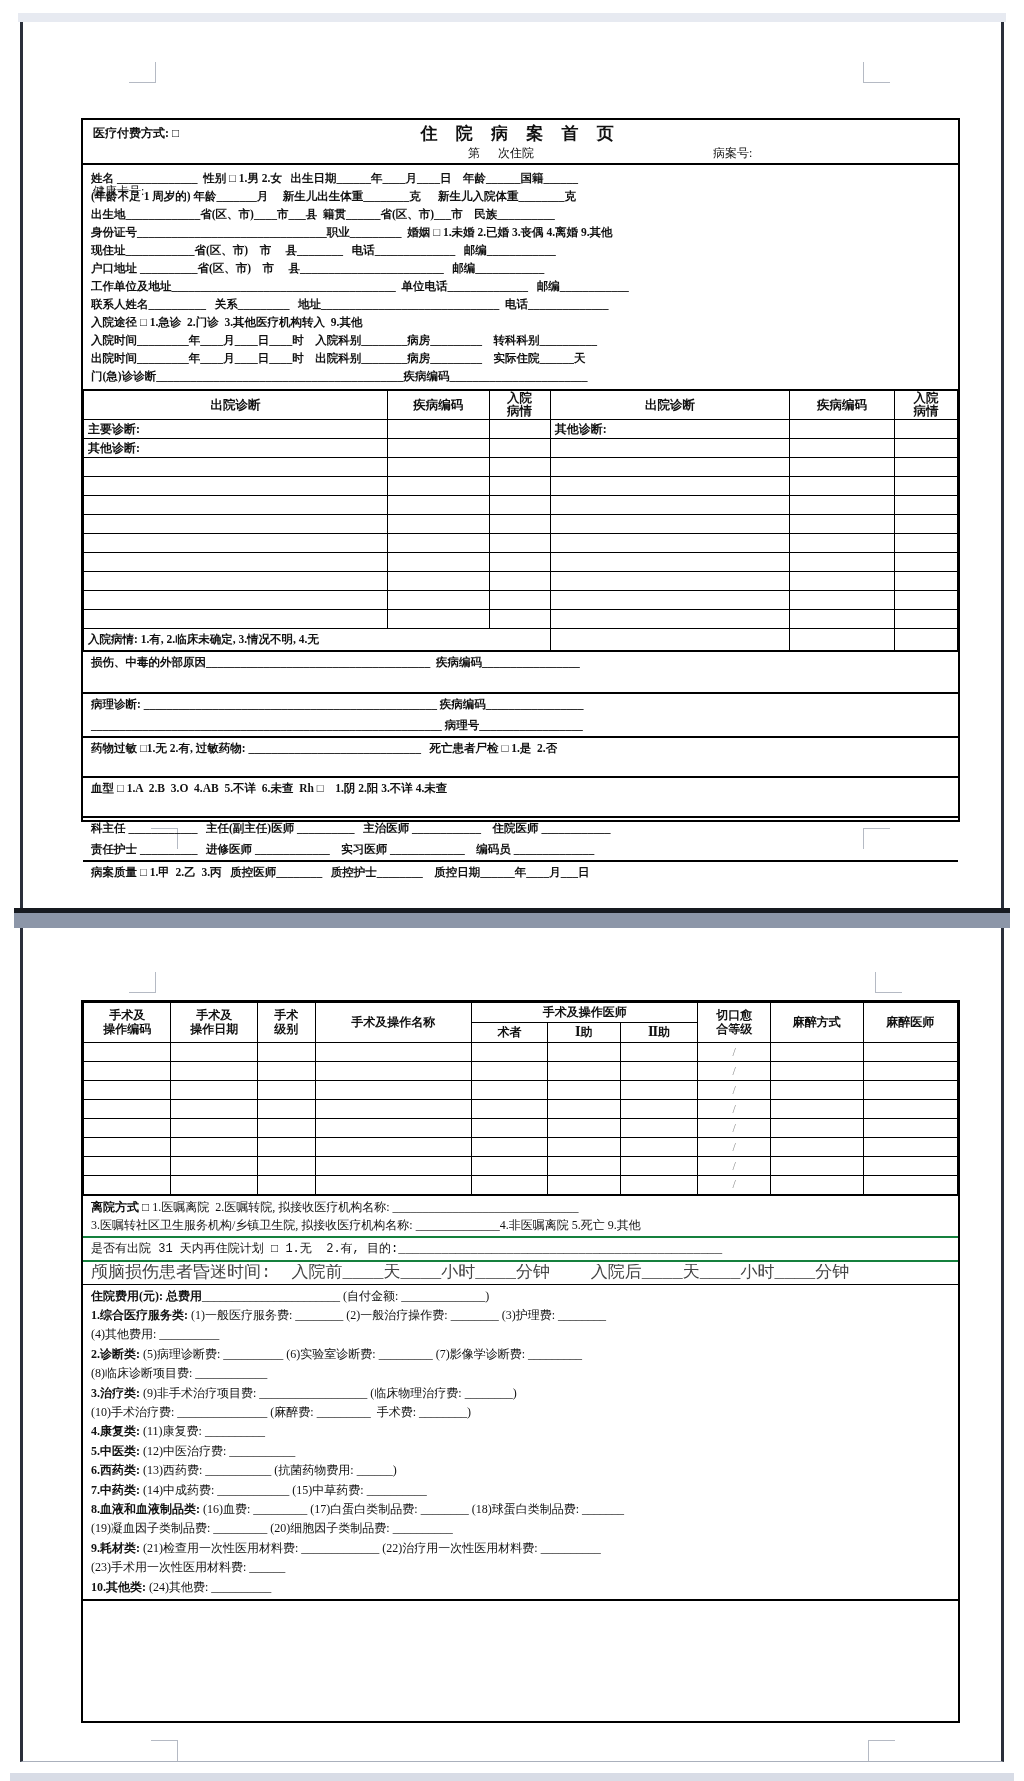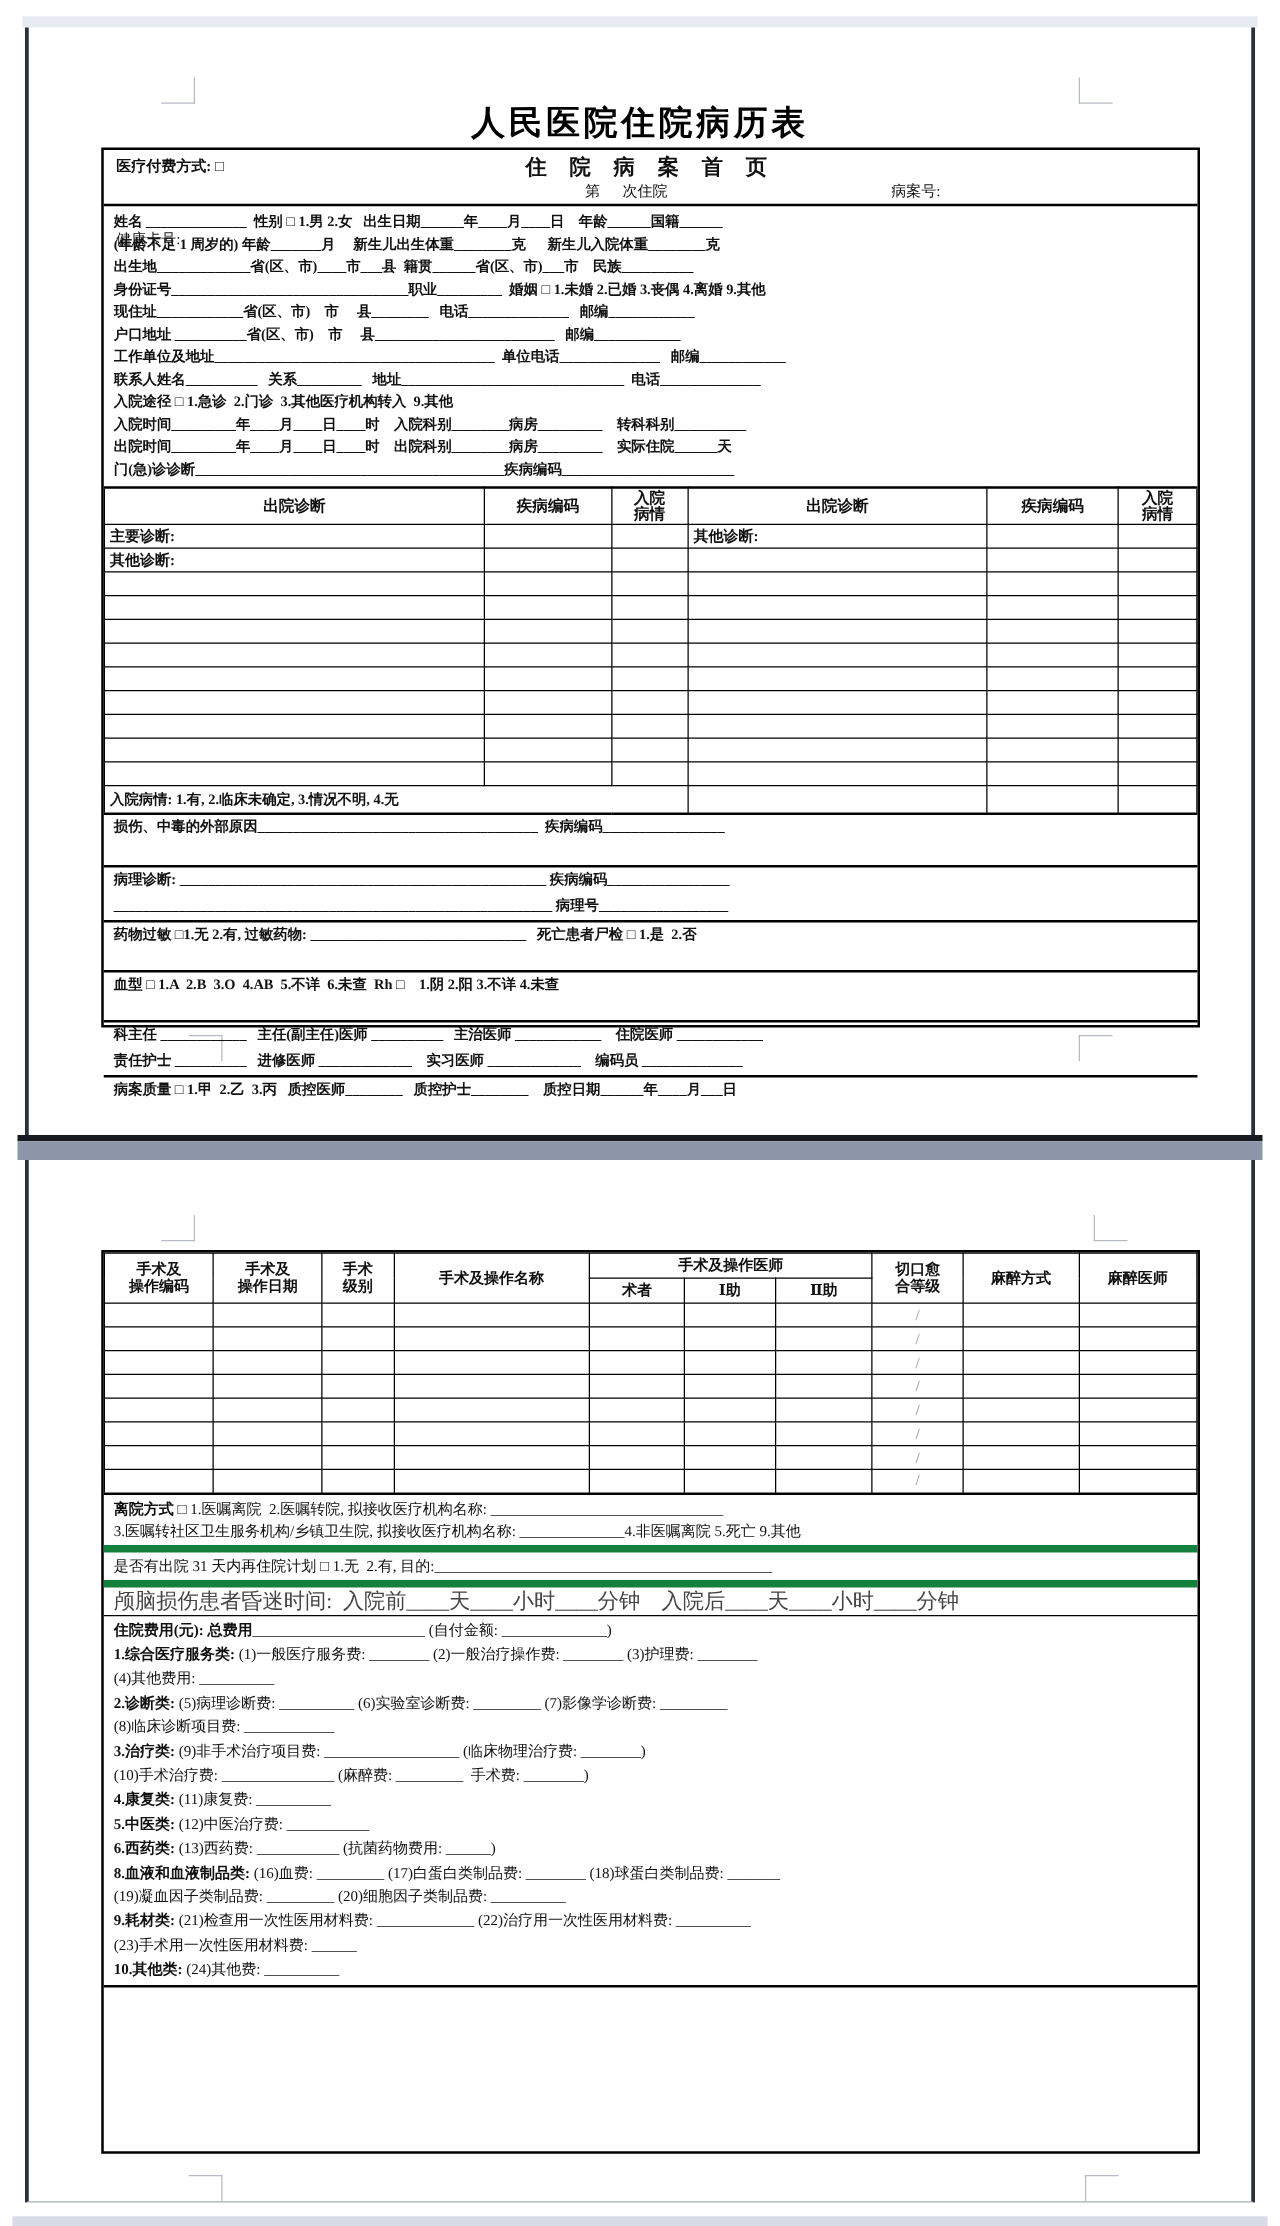--- a/index.html
+++ b/index.html
@@ -56,39 +56,38 @@
              border:2px solid #000;box-sizing:border-box;background:#fff;}
   table.surgery{width:100%;border-collapse:collapse;table-layout:fixed;border-bottom:2px solid #000;}
   table.surgery th,table.surgery td{border:1px solid #000;box-sizing:border-box;padding:0 2px;}
   table.surgery th{font-size:12px;font-weight:bold;text-align:center;height:20px;line-height:1.1;}
   table.surgery td{height:19px;font-size:12px;}
   table.surgery td.slash{text-align:center;color:#8a8a8a;}
 
   .block{padding:2px 8px;box-sizing:border-box;}
   .bline{font-size:12px;line-height:18px;white-space:pre;overflow:hidden;}
   .bline .b{font-weight:bold;}
-  .blk-divider{border-top:6px solid #15803d;}
+  .blk-divider{border-top:2px solid #15803d;font-family:Liberation Mono, monospace;}
   .gray-line .bline{color:#444;font-size:17px;}
   .fees{padding:2px 8px;box-sizing:border-box;border-top:1px solid #000;}
   .fees .bline{line-height:19.4px;}
   .empty-area{height:131px;border-top:2px solid #000;box-sizing:border-box;}
 </style>
 </head>
 <body>
 
 <div class="canvas">
   <div class="top-strip"></div>
 
   <div class="page page1">
     <div class="cm tl" style="left:106px;top:40px;"></div>
     <div class="cm tr" style="left:840px;top:40px;"></div>
     <div class="cm bl" style="left:128px;top:806px;"></div>
     <div class="cm br" style="left:840px;top:806px;"></div>
 
-    <h1 class="doc-title">人民医院住院病历表</h1>
 
     <div class="form-box">
       <div class="sec-a">
         <span class="payment">医疗付费方式: □</span>
         <span class="ftitle">住 院 病 案 首 页</span>
         <span class="hcard">健康卡号:</span>
         <span class="adm">第      次住院</span>
         <span class="recno">病案号:</span>
       </div>
 
@@ -386,20 +385,21 @@
         <div class="bline"><span class="b">住院费用(元): 总费用</span><span>_______________________ (自付金额: ______________)</span></div>
         <div class="bline"><span class="b">1.综合医疗服务类:</span><span> (1)一般医疗服务费: ________ (2)一般治疗操作费: ________ (3)护理费: ________</span></div>
         <div class="bline"><span class="b"></span><span>(4)其他费用: __________</span></div>
         <div class="bline"><span class="b">2.诊断类:</span><span> (5)病理诊断费: __________ (6)实验室诊断费: _________ (7)影像学诊断费: _________</span></div>
         <div class="bline"><span class="b"></span><span>(8)临床诊断项目费: ____________</span></div>
         <div class="bline"><span class="b">3.治疗类:</span><span> (9)非手术治疗项目费: __________________ (临床物理治疗费: ________)</span></div>
         <div class="bline"><span class="b"></span><span>(10)手术治疗费: _______________ (麻醉费: _________  手术费: ________)</span></div>
         <div class="bline"><span class="b">4.康复类:</span><span> (11)康复费: __________</span></div>
         <div class="bline"><span class="b">5.中医类:</span><span> (12)中医治疗费: ___________</span></div>
         <div class="bline"><span class="b">6.西药类:</span><span> (13)西药费: ___________ (抗菌药物费用: ______)</span></div>
+        <div class="bline"><span class="b">7.中药类:</span><span> (14)中成药费: ____________ (15)中草药费: __________</span></div>
         <div class="bline"><span class="b">8.血液和血液制品类:</span><span> (16)血费: _________ (17)白蛋白类制品费: ________ (18)球蛋白类制品费: _______</span></div>
         <div class="bline"><span class="b"></span><span>(19)凝血因子类制品费: _________ (20)细胞因子类制品费: __________</span></div>
         <div class="bline"><span class="b">9.耗材类:</span><span> (21)检查用一次性医用材料费: _____________ (22)治疗用一次性医用材料费: __________</span></div>
         <div class="bline"><span class="b"></span><span>(23)手术用一次性医用材料费: ______</span></div>
         <div class="bline"><span class="b">10.其他类:</span><span> (24)其他费: __________</span></div>
       </div>
 
       <div class="empty-area"></div>
     </div>
   </div>

